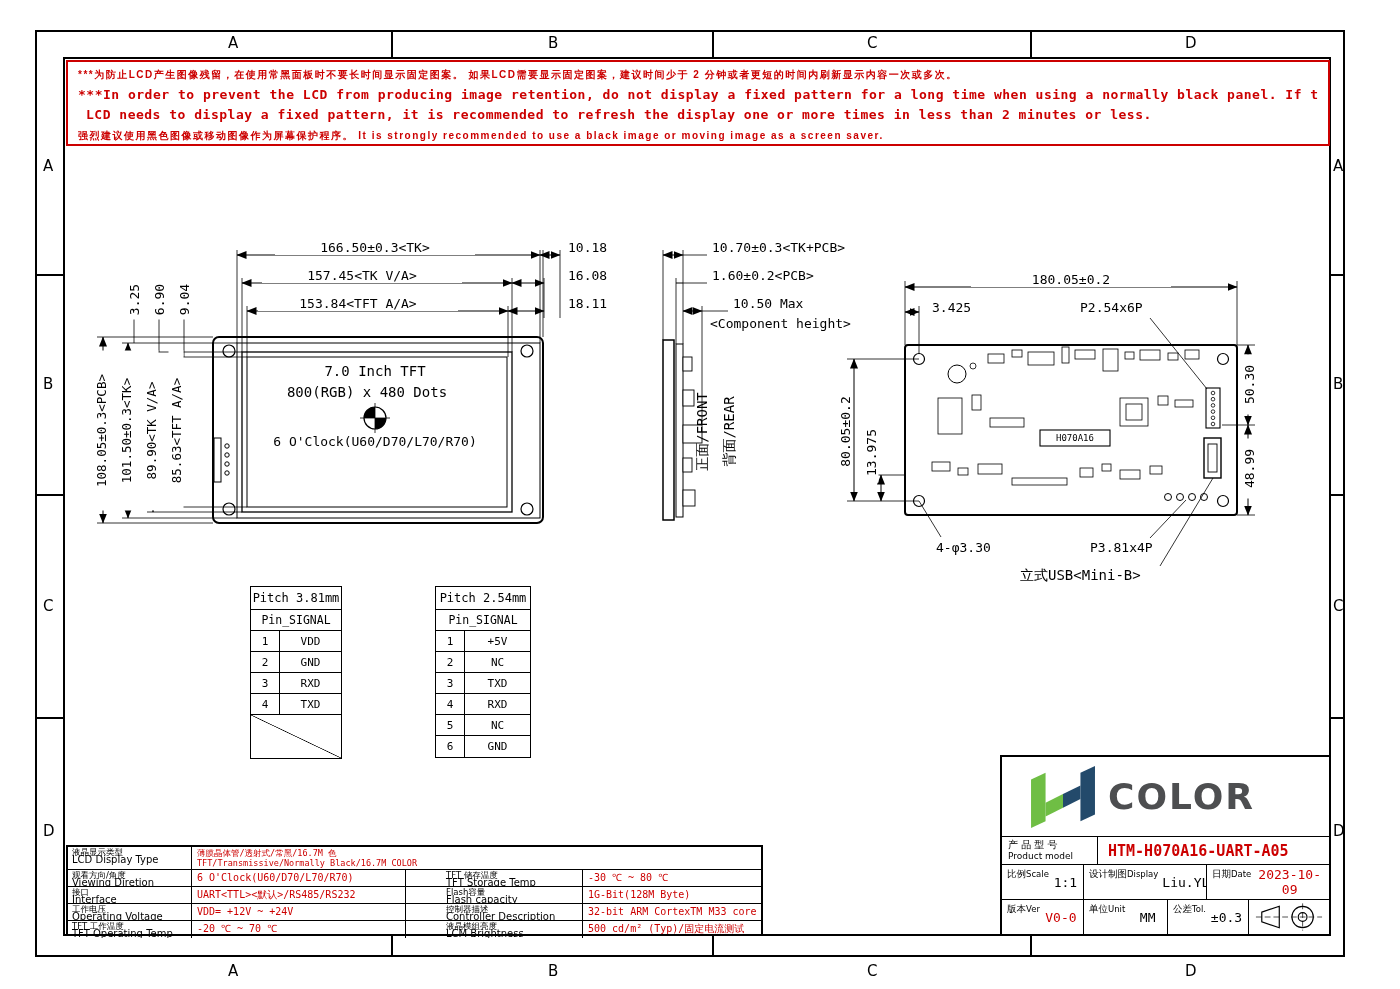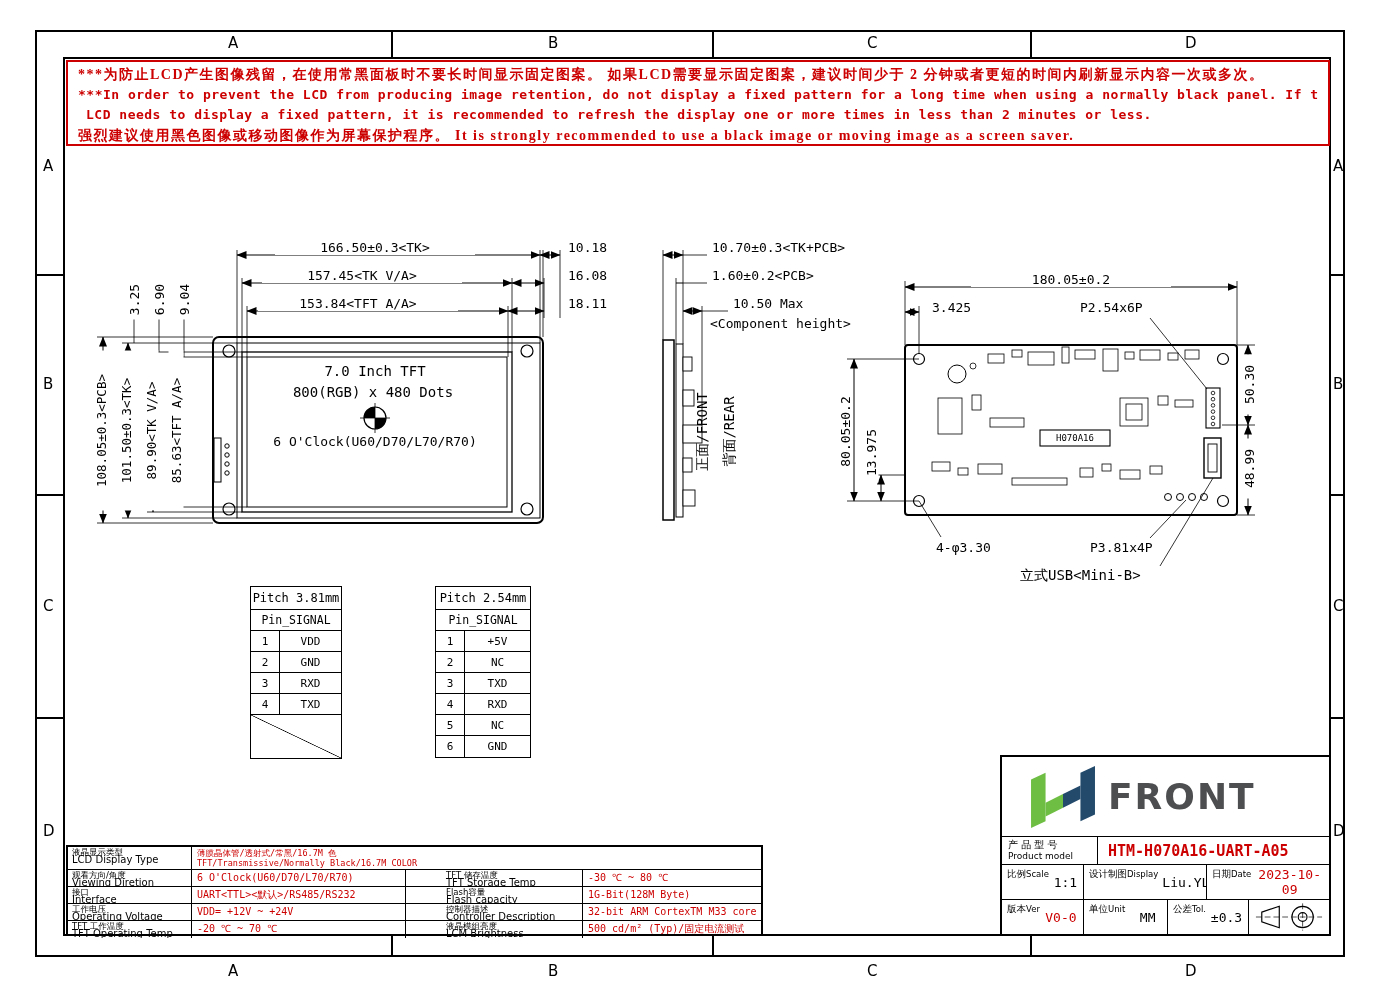--- a/index.html
+++ b/index.html
@@ -12,21 +12,21 @@
   body{background:#d8d8d8;font-family:"DejaVu Sans Mono","Liberation Mono",monospace;color:#000;}
   #sheet{position:relative;width:1400px;height:989px;background:#fff;overflow:hidden;}
   .abs{position:absolute;}
   .frame-outer{left:35px;top:30px;width:1310px;height:927px;border:2px solid #000;}
   .frame-inner{left:63px;top:57px;width:1268px;height:879px;border:2px solid #000;}
   .tick-v{width:2px;background:#000;}
   .tick-h{height:2px;background:#000;}
   .glabel{position:absolute;font-size:15px;font-family:"DejaVu Sans","Liberation Sans",sans-serif;}
   
   .warning{position:absolute;left:66px;top:60px;width:1264px;height:86px;border:2px solid var(--accent-red);color:var(--accent-red);padding:2px 10px;font-weight:bold;background:#fff;}
-  .warning .wcn{font-size:14px;line-height:21px;letter-spacing:1.5px;font-family:Liberation Serif, serif;white-space:nowrap;overflow:hidden;}
+  .warning .wcn{font-size:10px;line-height:21px;letter-spacing:1.5px;font-family:Liberation Sans, sans-serif;white-space:nowrap;overflow:hidden;}
   .warning .wen{font-size:13px;line-height:20px;letter-spacing:.5px;white-space:nowrap;overflow:hidden;}
   
   .dim{position:absolute;white-space:nowrap;font-size:13px;line-height:15px;background:#fff;padding:0 2px;color:#000;}
   .dim.c{text-align:center;padding:0;}
   .rot{transform:rotate(-90deg);}
   .fv{font-size:14px;}
   .small12{font-size:12.5px;}
   .bl{position:absolute;left:1040px;top:431px;width:70px;text-align:center;font-size:9px;line-height:14px;background:transparent;}
   
   .pintable{position:absolute;background:#fff;border:1.5px solid #000;font-size:11px;}
@@ -293,21 +293,21 @@
   <div class="dim" style="left:566px;top:296px;">18.11</div>
   <div class="dim c rot" style="left:114px;top:292px;width:40px;">3.25</div>
   <div class="dim c rot" style="left:139px;top:292px;width:40px;">6.90</div>
   <div class="dim c rot" style="left:164px;top:292px;width:40px;">9.04</div>
   <div class="dim c rot small12" style="left:21px;top:423px;width:160px;">108.05±0.3&lt;PCB&gt;</div>
   <div class="dim c rot small12" style="left:46px;top:423px;width:160px;">101.50±0.3&lt;TK&gt;</div>
   <div class="dim c rot small12" style="left:71px;top:423px;width:160px;">89.90&lt;TK V/A&gt;</div>
   <div class="dim c rot small12" style="left:96px;top:423px;width:160px;">85.63&lt;TFT A/A&gt;</div>
 
   <div class="dim c fv" style="left:275px;top:364px;width:200px;background:transparent;">7.0 Inch TFT</div>
-  <div class="dim c fv" style="left:260px;top:385px;width:226px;background:transparent;">800(RGB) x 480 Dots</div>
+  <div class="dim c fv" style="left:254px;top:385px;width:226px;background:transparent;">800(RGB) x 480 Dots</div>
   <div class="dim c" style="left:252px;top:434px;width:246px;background:transparent;">6 O'Clock(U60/D70/L70/R70)</div>
 
   <div class="dim c rot fv" style="left:647px;top:424px;width:110px;background:transparent;">正面/FRONT</div>
   <div class="dim c rot fv" style="left:674px;top:424px;width:110px;background:transparent;">背面/REAR</div>
   <div class="dim" style="left:710px;top:240px;">10.70±0.3&lt;TK+PCB&gt;</div>
   <div class="dim" style="left:710px;top:268px;">1.60±0.2&lt;PCB&gt;</div>
   <div class="dim" style="left:731px;top:296px;">10.50 Max</div>
   <div class="dim" style="left:708px;top:316px;">&lt;Component height&gt;</div>
 
   <div class="dim c" style="left:971px;top:272px;width:200px;">180.05±0.2</div>
@@ -435,21 +435,21 @@
   </div>
 
   <div class="tblock">
     <div class="tb-logo">
       <svg width="74" height="62" viewBox="0 0 74 64">
         <polygon points="4,14 19,7 19,57 4,64" style="fill:var(--logo-green)"></polygon>
         <polygon points="19,38 37,29 37,43 19,52" style="fill:var(--logo-green)"></polygon>
         <polygon points="37,29 55,20 55,34 37,43" style="fill:var(--logo-navy)"></polygon>
         <polygon points="55,7 70,0 70,50 55,57" style="fill:var(--logo-navy)"></polygon>
       </svg>
-      <span class="tb-brand">FRONT</span>
+      <span class="tb-brand">COLOR</span>
     </div>
     <div class="tb-product">
       <div class="tb-plabel">
         <div class="cn">产 品 型 号</div>
         <div class="en">Product model</div>
       </div>
       <div class="tb-model red">HTM-H070A16-UART-A05</div>
     </div>
     <div class="tb-row">
       <div class="tb-cell" style="width:82px;">

